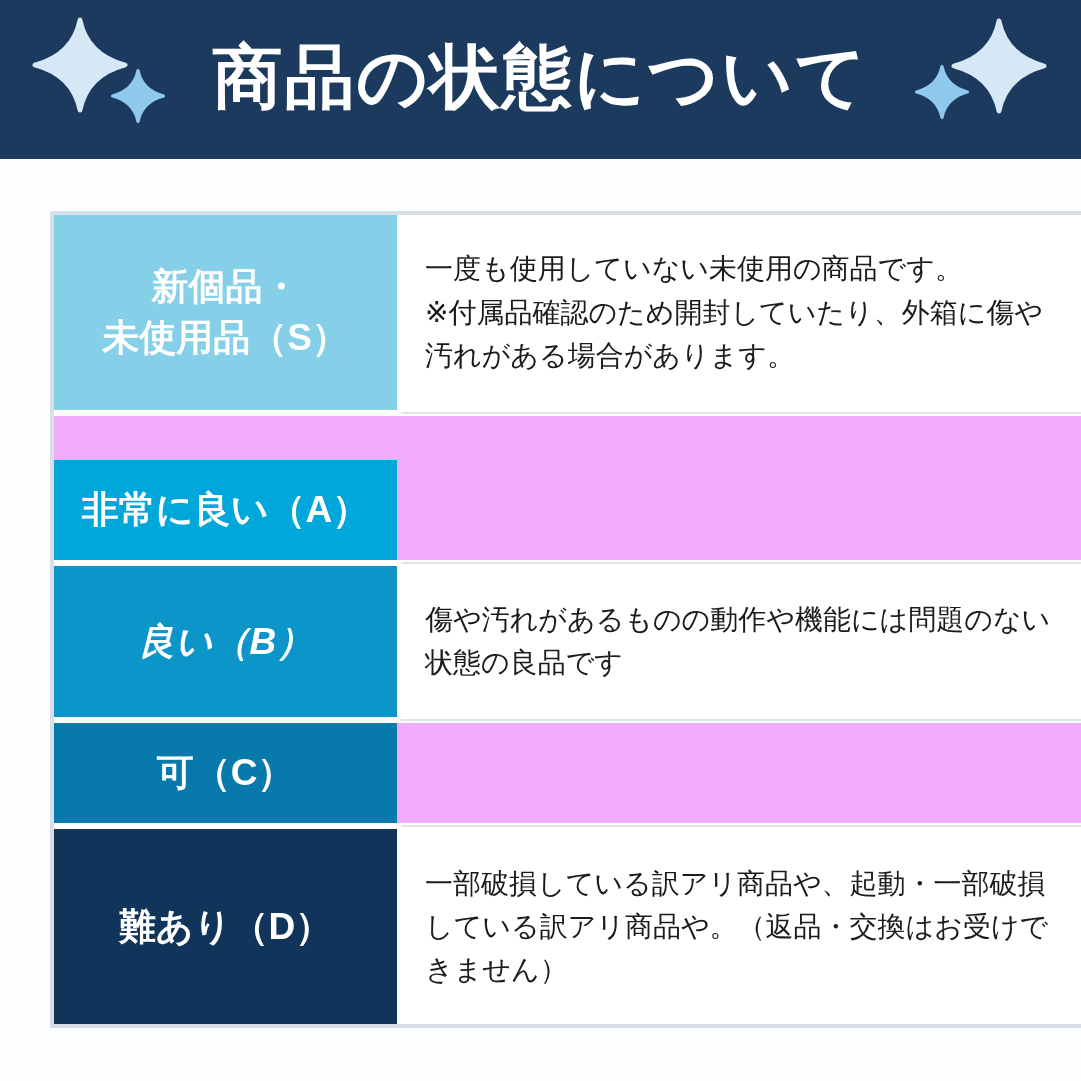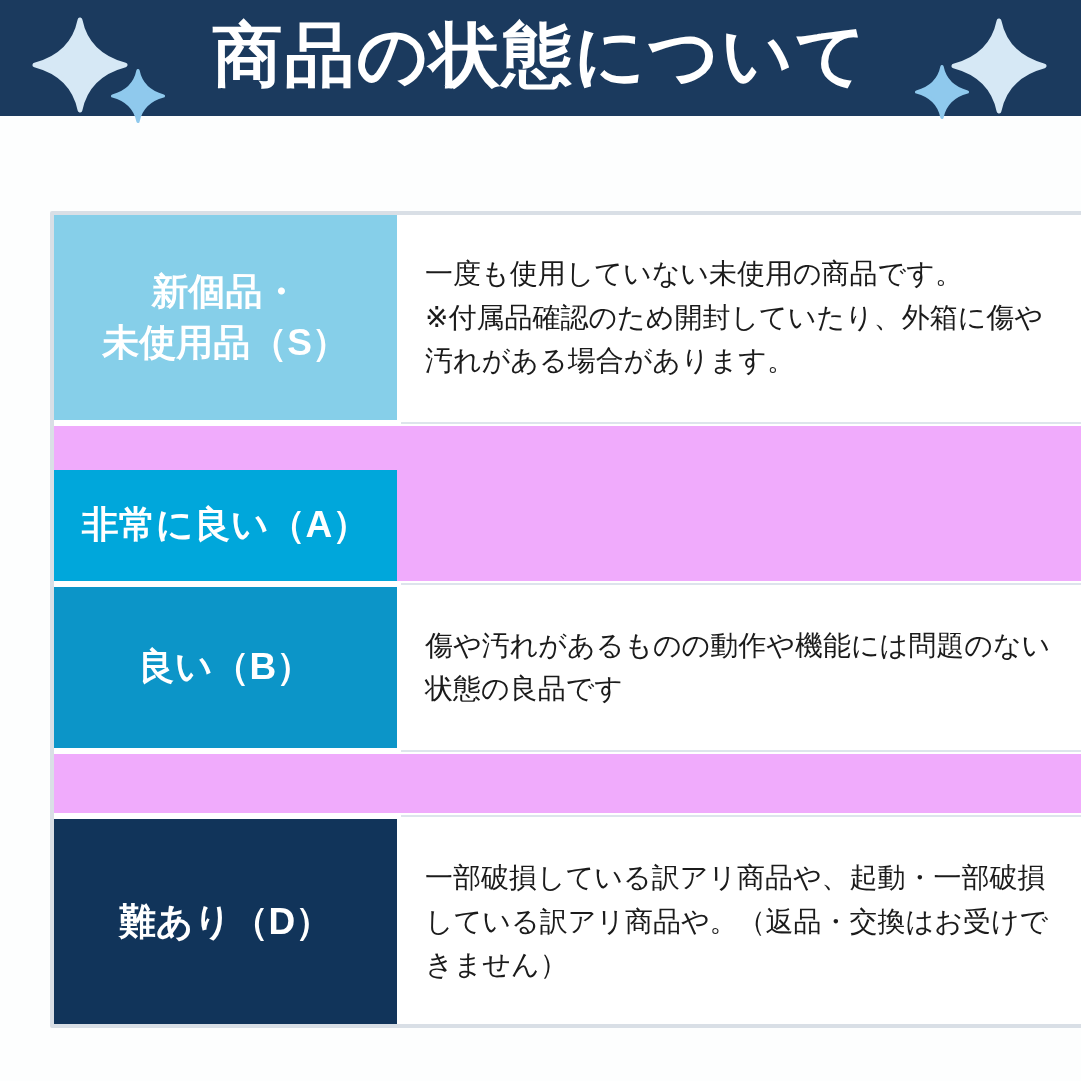--- a/index.html
+++ b/index.html
@@ -8,21 +8,21 @@
     background: #fdfefe;
     font-family: "Liberation Sans", "DejaVu Sans", sans-serif;
     position: relative;
     overflow: hidden;
   }
   .page { position: absolute; inset: 0; }
 
   
   .header {
     position: absolute; left: 0; top: 0;
-    width: 1081px; height: 116px;
+    width: 1081px; height: 159px;
     display: flex; align-items: center; justify-content: center;
   }
   .header-title {
     color: #ffffff;
     font-size: 70px;
     font-weight: bold;
     letter-spacing: 2px;
     white-space: nowrap;
     line-height: 1;
     padding-bottom: 6px;
@@ -113,28 +113,29 @@
     </div>
 
     <div class="cond-row">
       <div class="label-cell" style="background: rgb(0, 167, 219); margin-top: 44px;">非常に良い（A）</div>
     </div>
     <div class="sep">
       <div class="sep-line" style="background: rgb(221, 228, 236);"></div>
     </div>
 
     <div class="cond-row">
-      <div class="label-cell" style="background: rgb(12, 149, 200);">良い（B）</div>
+      <div class="label-cell" style="background: rgb(12, 149, 200); font-style: italic;">良い（B）</div>
       <div class="desc-cell">傷や汚れがあるものの動作や機能には問題のない状態の良品です</div>
     </div>
     <div class="sep">
       <div class="sep-line" style="background: rgb(221, 228, 236);"></div>
     </div>
 
     <div class="cond-row">
+      <div class="label-cell" style="background: rgb(7, 121, 171);">可（C）</div>
     </div>
     <div class="sep">
       <div class="sep-line" style="background: rgb(221, 228, 236);"></div>
     </div>
 
     <div class="cond-row">
       <div class="label-cell" style="background: rgb(17, 52, 90); text-align: right;">難あり（D）</div>
       <div class="desc-cell">一部破損している訳アリ商品や、起動・一部破損している訳アリ商品や。（返品・交換はお受けできません）</div>
     </div>
 

